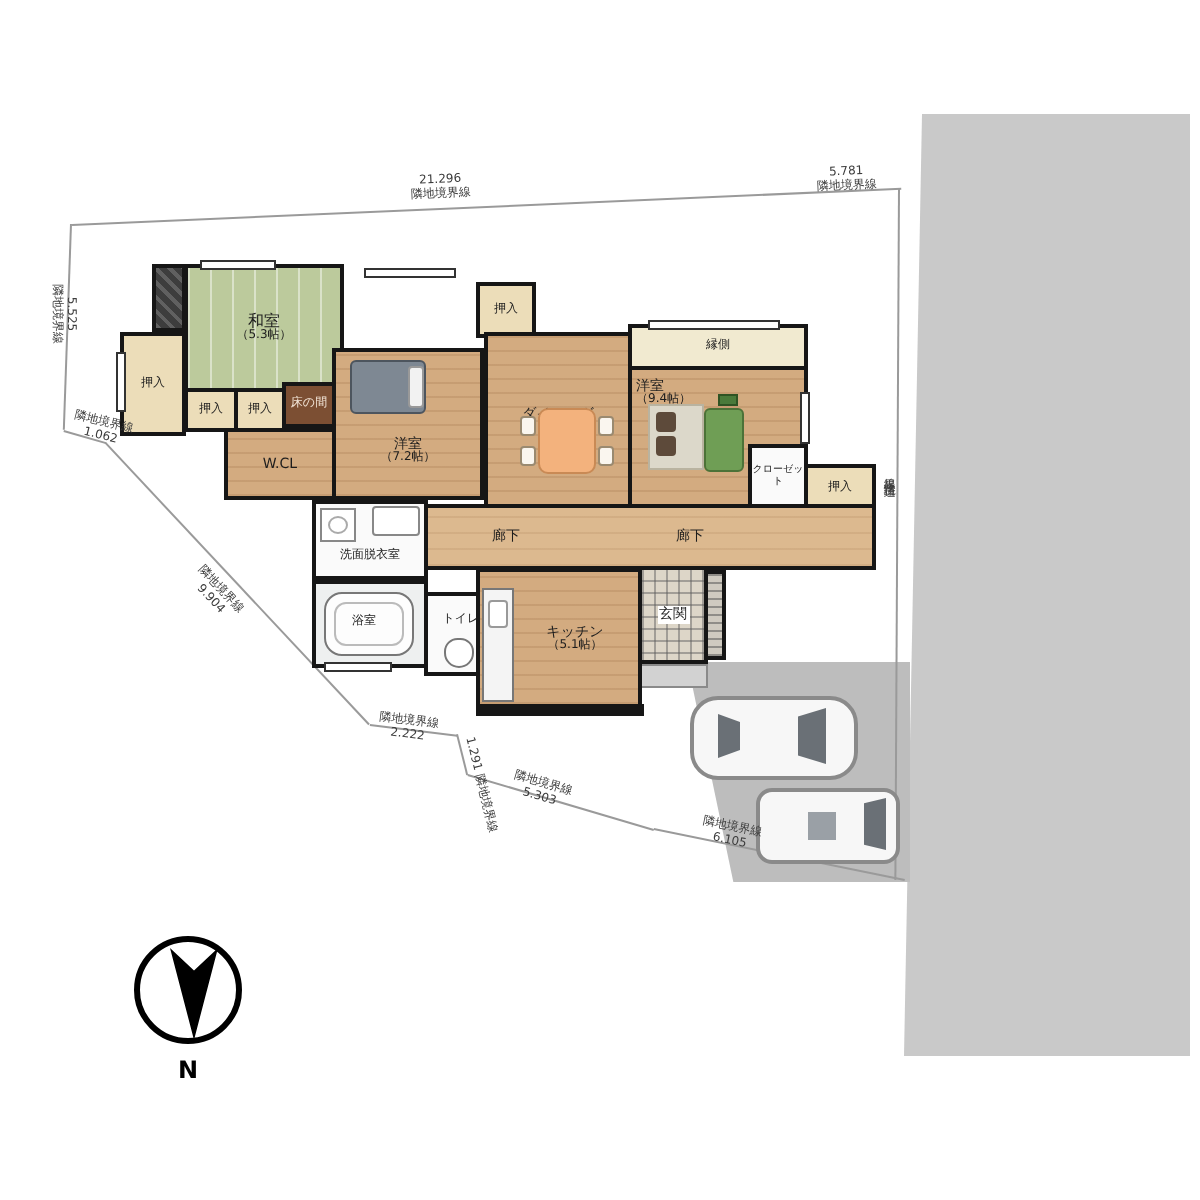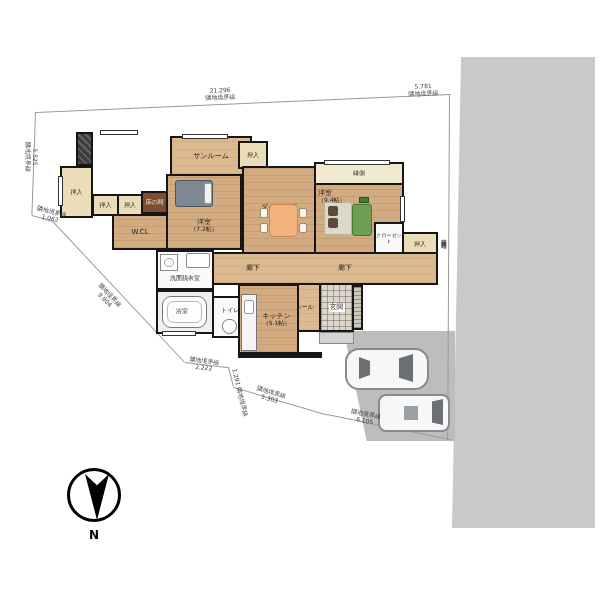--- a/index.html
+++ b/index.html
@@ -123,38 +123,39 @@
     <div>5.303</div>
   </div>
   <div class="blabel" style="left:352px;top:408px;transform:rotate(11.5deg);">
     <div>隣地境界線</div>
     <div>6.105</div>
   </div>
   <div class="blabel vtext" style="left:440px;top:238px;">
     <span>道路境界線</span>
   </div>
 
+  <div class="room tatami" style="left:92px;top:132px;width:80px;height:64px;">
+    <span class="lbl">和室</span>
+    <span class="lbl s6">（5.3帖）</span>
+  </div>
   <div class="room darkcell" style="left:76px;top:132px;width:17px;height:34px;"></div>
   <div class="room beige" style="left:60px;top:166px;width:33px;height:52px;">
     <span class="lbl s6">押入</span>
   </div>
   <div class="room beige" style="left:92px;top:194px;width:27px;height:22px;">
     <span class="lbl s6">押入</span>
   </div>
   <div class="room beige" style="left:117px;top:194px;width:26px;height:22px;">
     <span class="lbl s6">押入</span>
   </div>
   <div class="room brown" style="left:141px;top:191px;width:27px;height:23px;">
     <span class="lbl s6">床の間</span>
   </div>
   <div class="room wood" style="left:112px;top:214px;width:56px;height:36px;text-align:center;">
     <span class="lbl s7">W.CL</span>
-  </div>
-  <div class="room woodl" style="left:170px;top:136px;width:82px;height:40px;">
-    <span class="lbl s7">サンルーム</span>
   </div>
   <div class="room beige" style="left:238px;top:141px;width:30px;height:28px;">
     <span class="lbl s6">押入</span>
   </div>
 
   <div class="room wood" style="left:166px;top:174px;width:76px;height:76px;">
     <span class="lbl s7" style="margin-top:26px;">洋室</span>
     <span class="lbl s6">（7.2帖）</span>
   </div>
   <div class="furn bed" style="left:175px;top:180px;width:38px;height:27px;"></div>
@@ -217,21 +218,21 @@
   <div class="furn tub" style="left:162px;top:296px;width:45px;height:32px;"></div>
   <div class="blabel" style="left:176px;top:308px;font-size:6px;color:#1d1d1d;z-index:4;">
     <span>浴室</span>
   </div>
 
   <div class="room whitefl" style="left:212px;top:296px;width:37px;height:42px;">
     <span class="lbl s6" style="margin-bottom:14px;">トイレ</span>
   </div>
   <div class="furn wc" style="left:222px;top:319px;width:15px;height:15px;"></div>
 
-  <div class="room wood" style="left:238px;top:284px;width:61px;height:70px;">
+  <div class="room wood" style="left:238px;top:284px;width:83px;height:70px;">
     <span class="lbl s7" style="margin-left:16px;">キッチン</span>
     <span class="lbl s6" style="margin-left:16px;">（5.1帖）</span>
   </div>
   <div class="furn counter" style="left:241px;top:294px;width:16px;height:57px;"></div>
   <div class="furn ksink" style="left:244px;top:300px;width:10px;height:14px;"></div>
   <div class="wall" style="left:238px;top:352px;width:84px;height:6px;"></div>
 
   <div class="window" style="left:100px;top:130px;width:38px;height:5px;"></div>
   <div class="window" style="left:182px;top:134px;width:46px;height:5px;"></div>
   <div class="window" style="left:324px;top:160px;width:66px;height:5px;"></div>

